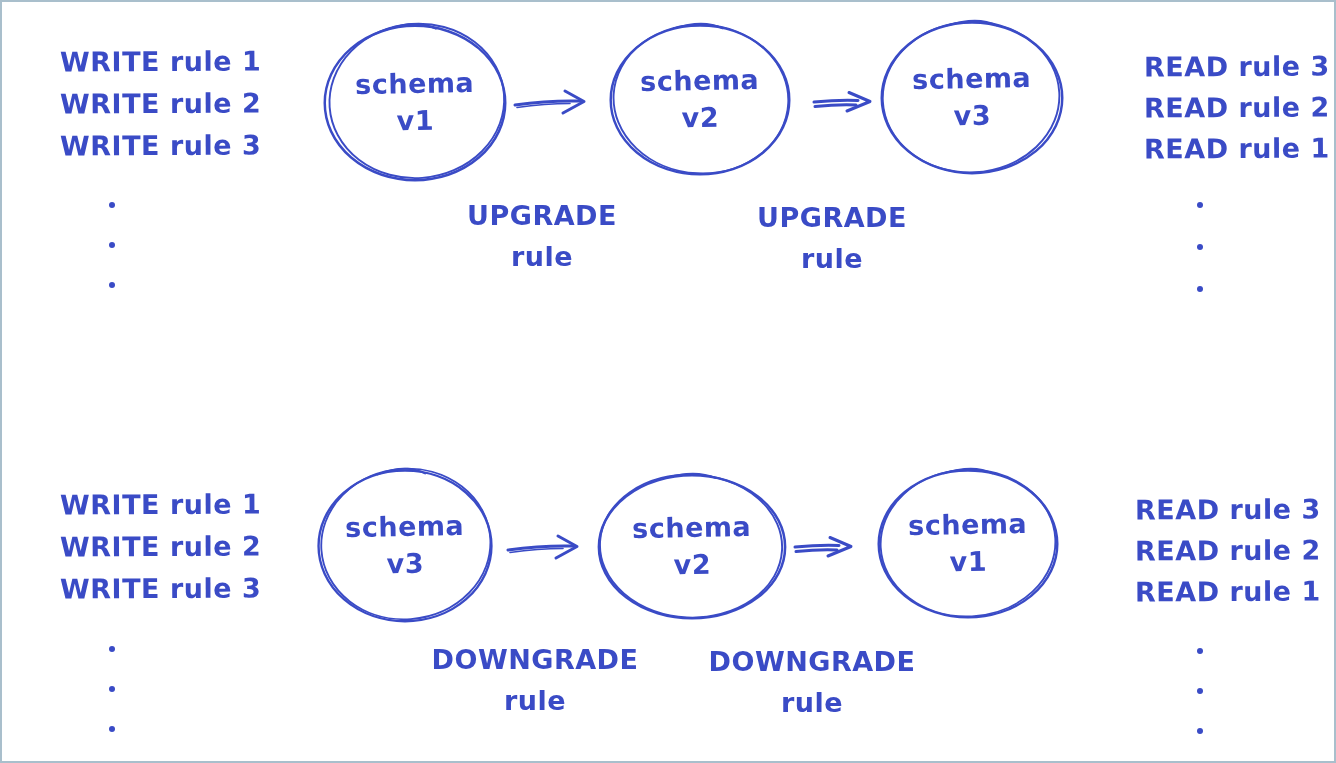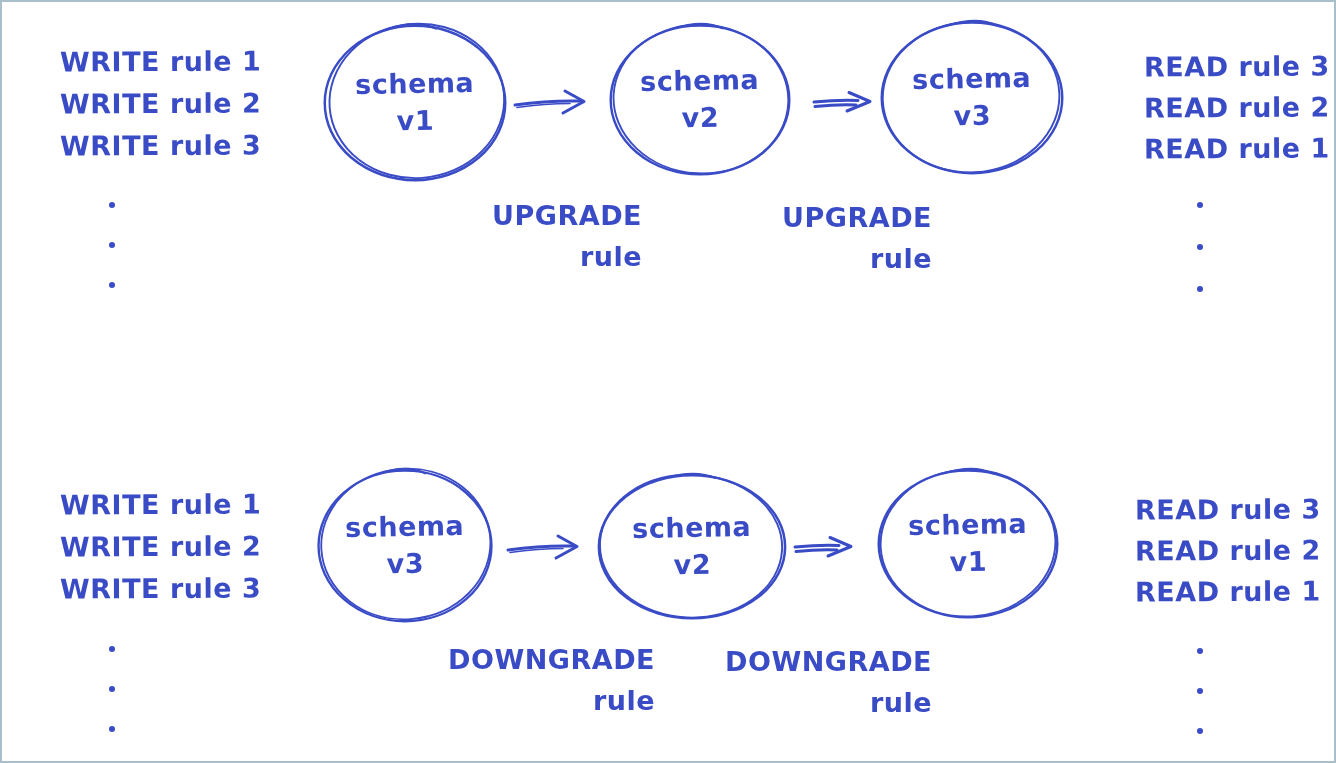--- a/index.html
+++ b/index.html
@@ -55,21 +55,21 @@
   .node-label {
     position: absolute; inset: 0;
     display: flex; flex-direction: column;
     align-items: center; justify-content: center;
     gap: 6px;
     font-size: 27px; font-weight: bold;
     color: var(--ink); letter-spacing: 0.5px;
     transform: rotate(-1deg);
   }
   .edge-label {
-    text-align: right;
+    text-align: center;
     font-size: 27px; font-weight: bold;
     line-height: 41px;
     color: var(--ink); letter-spacing: 0.5px;
     white-space: nowrap;
   }
 </style>
 </head>
 <body>
 
 <div class="canvas">

